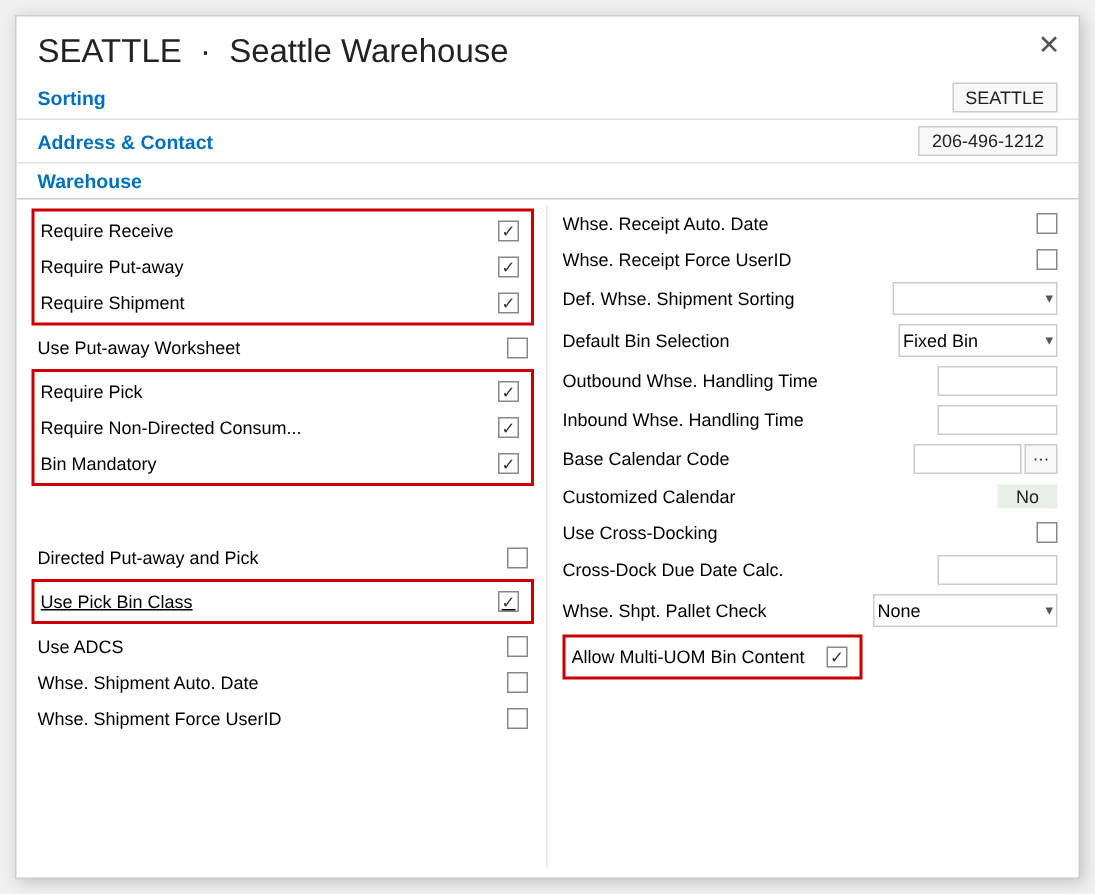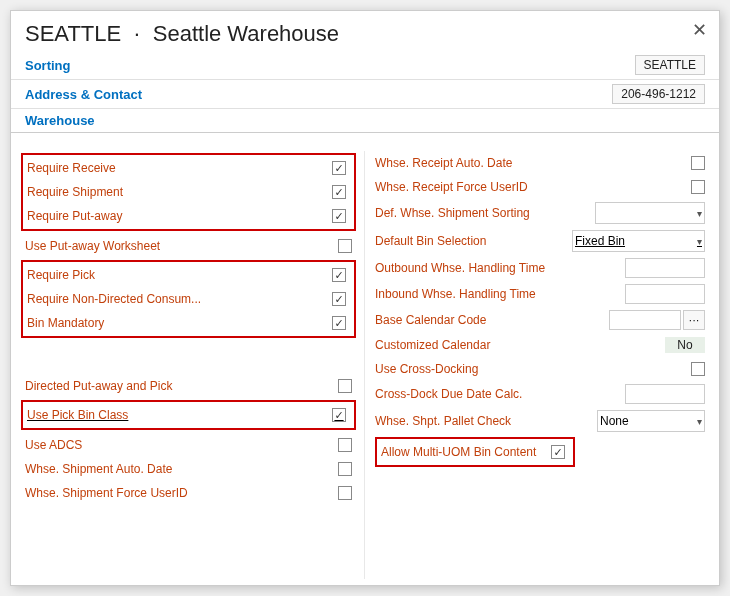--- a/index.html
+++ b/index.html
@@ -71,21 +71,21 @@
       background: #f8f8f8;
     }
     .field-row {
       display: flex;
       align-items: center;
       padding: 3px 4px 3px 0;
       min-height: 24px;
     }
     .field-label {
       flex: 1;
-      color: #c2410c;
+      color: #000000;
       font-size: 12px;
       white-space: nowrap;
       overflow: hidden;
       text-overflow: ellipsis;
       padding-right: 6px;
     }
     .checkbox {
       width: 14px;
       height: 14px;
       border: 1px solid #888;
@@ -165,39 +165,39 @@
   <div class="section-header">
     <span>Sorting</span>
     <span class="section-header-value">SEATTLE</span>
   </div>
 
   <div class="section-header">
     <span>Address &amp; Contact</span>
     <span class="section-header-value">206-496-1212</span>
   </div>
 
-  <div class="section-header" style="border-bottom:1px solid #ccc; margin-bottom:16px;">
+  <div class="section-header" style="border-bottom:1px solid #ccc; margin-bottom:2px;">
     <span>Warehouse</span>
   </div>
 
   <div style="display:grid; grid-template-columns:1fr 1fr; padding: 2px 10px 6px 10px; flex:1; overflow:hidden;">
 
     <div style="padding-right:8px; border-right:1px solid #e8e8e8;">
 
       <div style="border:2px solid #cc0000; margin:2px 0 3px 0; padding:1px 4px;">
         <div class="field-row">
           <span class="field-label">Require Receive</span>
           <div class="checkbox checked"></div>
         </div>
         <div class="field-row">
+          <span class="field-label">Require Put-away</span>
+          <div class="checkbox checked"></div>
+        </div>
+        <div class="field-row">
           <span class="field-label">Require Shipment</span>
-          <div class="checkbox checked"></div>
-        </div>
-        <div class="field-row">
-          <span class="field-label">Require Put-away</span>
           <div class="checkbox checked"></div>
         </div>
       </div>
 
       <div class="field-row" style="padding-left:4px;">
         <span class="field-label">Use Put-away Worksheet</span>
         <div class="checkbox"></div>
       </div>
 
       <div style="border:2px solid #cc0000; margin:2px 0 3px 0; padding:1px 4px;">
@@ -263,21 +263,21 @@
         <span class="field-label">Def. Whse. Shipment Sorting</span>
         <div class="select-input" style="width:110px;">
           <span></span>
           <span class="select-arrow">▾</span>
         </div>
       </div>
 
       
       <div class="field-row">
         <span class="field-label">Default Bin Selection</span>
-        <div class="select-input" style="width:133px;text-decoration:underline;">
+        <div class="select-input" style="width:106px;">
           <span style="font-size:12px;">Fixed Bin</span>
           <span class="select-arrow">▾</span>
         </div>
       </div>
 
       
       <div class="field-row">
         <span class="field-label">Outbound Whse. Handling Time</span>
         <div class="text-input" style="width:80px; height:20px; border:1px solid #ccc;"></div>
       </div>
@@ -311,21 +311,21 @@
 
       
       <div class="field-row">
         <span class="field-label">Cross-Dock Due Date Calc.</span>
         <div style="border:1px solid #ccc; background:#fff; height:20px; width:80px;"></div>
       </div>
 
       
       <div class="field-row">
         <span class="field-label">Whse. Shpt. Pallet Check</span>
-        <div class="select-input" style="width:108px;">
+        <div class="select-input" style="width:123px;">
           <span style="font-size:12px;">None</span>
           <span class="select-arrow">▾</span>
         </div>
       </div>
 
       
       <div style="border:2px solid #cc0000; margin:2px 0 3px 0; padding:1px 4px; display:inline-block; min-width:200px;">
         <div class="field-row">
           <span class="field-label">Allow Multi-UOM Bin Content</span>
           <div class="checkbox checked" style="margin-left:6px;"></div>

